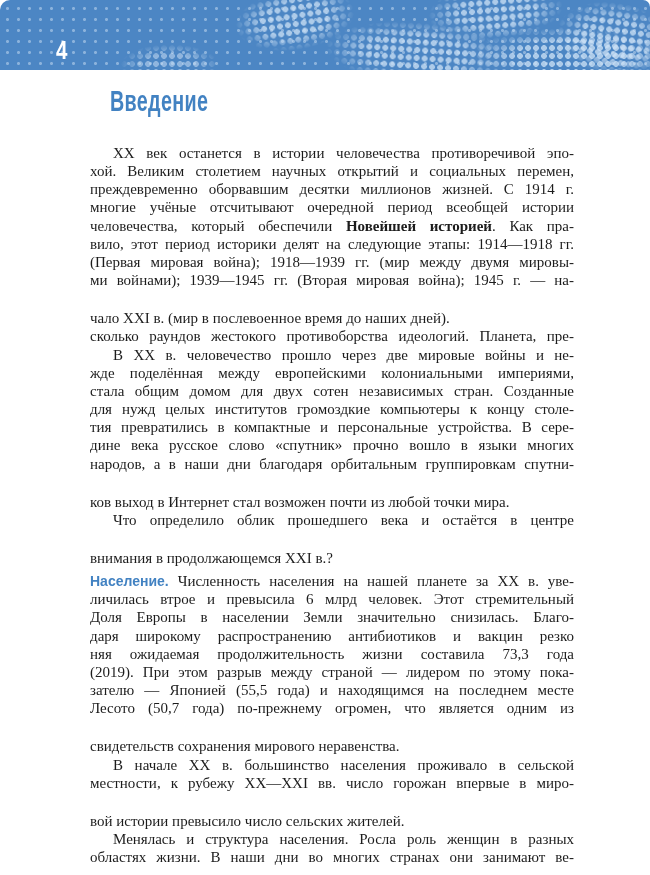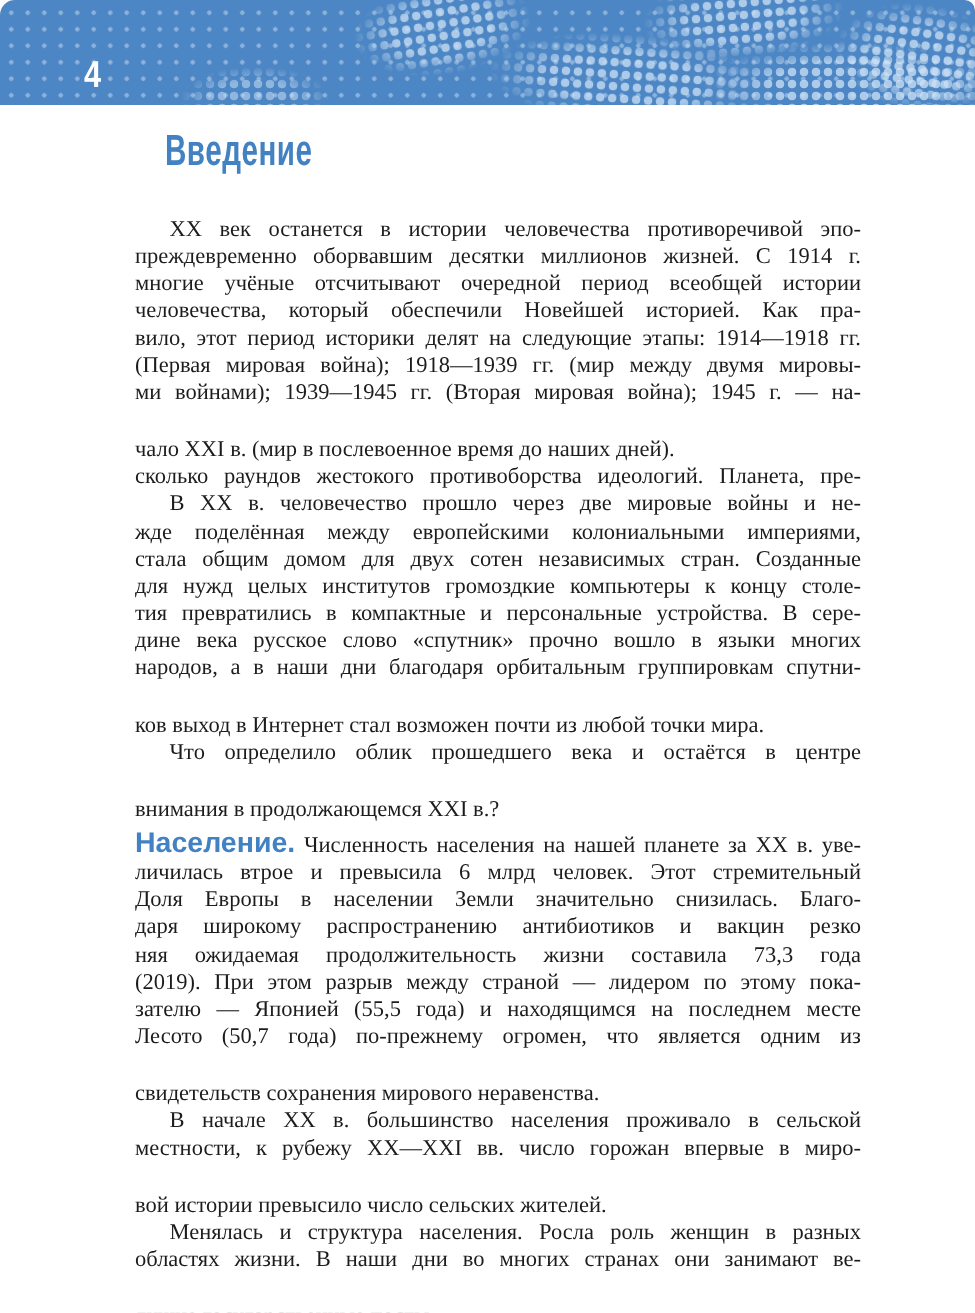--- a/index.html
+++ b/index.html
@@ -81,25 +81,25 @@
   }
   .para { margin: 0; }
   .para.space-before { margin-top: 5px; }
   .line {
     text-align: justify;
     text-align-last: justify;
     white-space: normal;
   }
   .line.last { text-align-last: left; margin-top: 20px; }
   .line.indent { text-indent: 23px; }
-  .bold { font-weight: normal; }
+  .bold { font-weight: bold; }
   .label {
     font-family: "Liberation Sans", sans-serif;
     font-weight: bold;
-    font-size: 19px;
+    font-size: 14px;
     color: var(--accent-blue, #4282c2);
   }
 </style>
 </head>
 <body>
 
 <div class="page">
 
   <div class="header">
     <div class="blob b1"></div>
@@ -109,20 +109,21 @@
     <div class="blob b5"></div>
     <div class="blob b6"></div>
     <div class="page-number">4</div>
   </div>
 
   <div class="title">Введение</div>
 
   <div class="text-column">
       <div class="para">
         <div class="line indent"><span>XX век останется в истории человечества противоречивой эпо-</span></div>
+        <div class="line"><span>хой. Великим столетием научных открытий и социальных перемен,</span></div>
         <div class="line"><span>преждевременно оборвавшим десятки миллионов жизней. С 1914 г.</span></div>
         <div class="line"><span>многие учёные отсчитывают очередной период всеобщей истории</span></div>
         <div class="line"><span>человечества, который обеспечили </span><span class="bold">Новейшей историей</span><span>. Как пра-</span></div>
         <div class="line"><span>вило, этот период историки делят на следующие этапы: 1914—1918 гг.</span></div>
         <div class="line"><span>(Первая мировая война); 1918—1939 гг. (мир между двумя мировы-</span></div>
         <div class="line"><span>ми войнами); 1939—1945 гг. (Вторая мировая война); 1945 г. — на-</span></div>
         <div class="line last"><span>чало XXI в. (мир в послевоенное время до наших дней).</span></div>
       </div>
       <div class="para">
         <div class="line"><span>сколько раундов жестокого противоборства идеологий. Планета, пре-</span></div>

